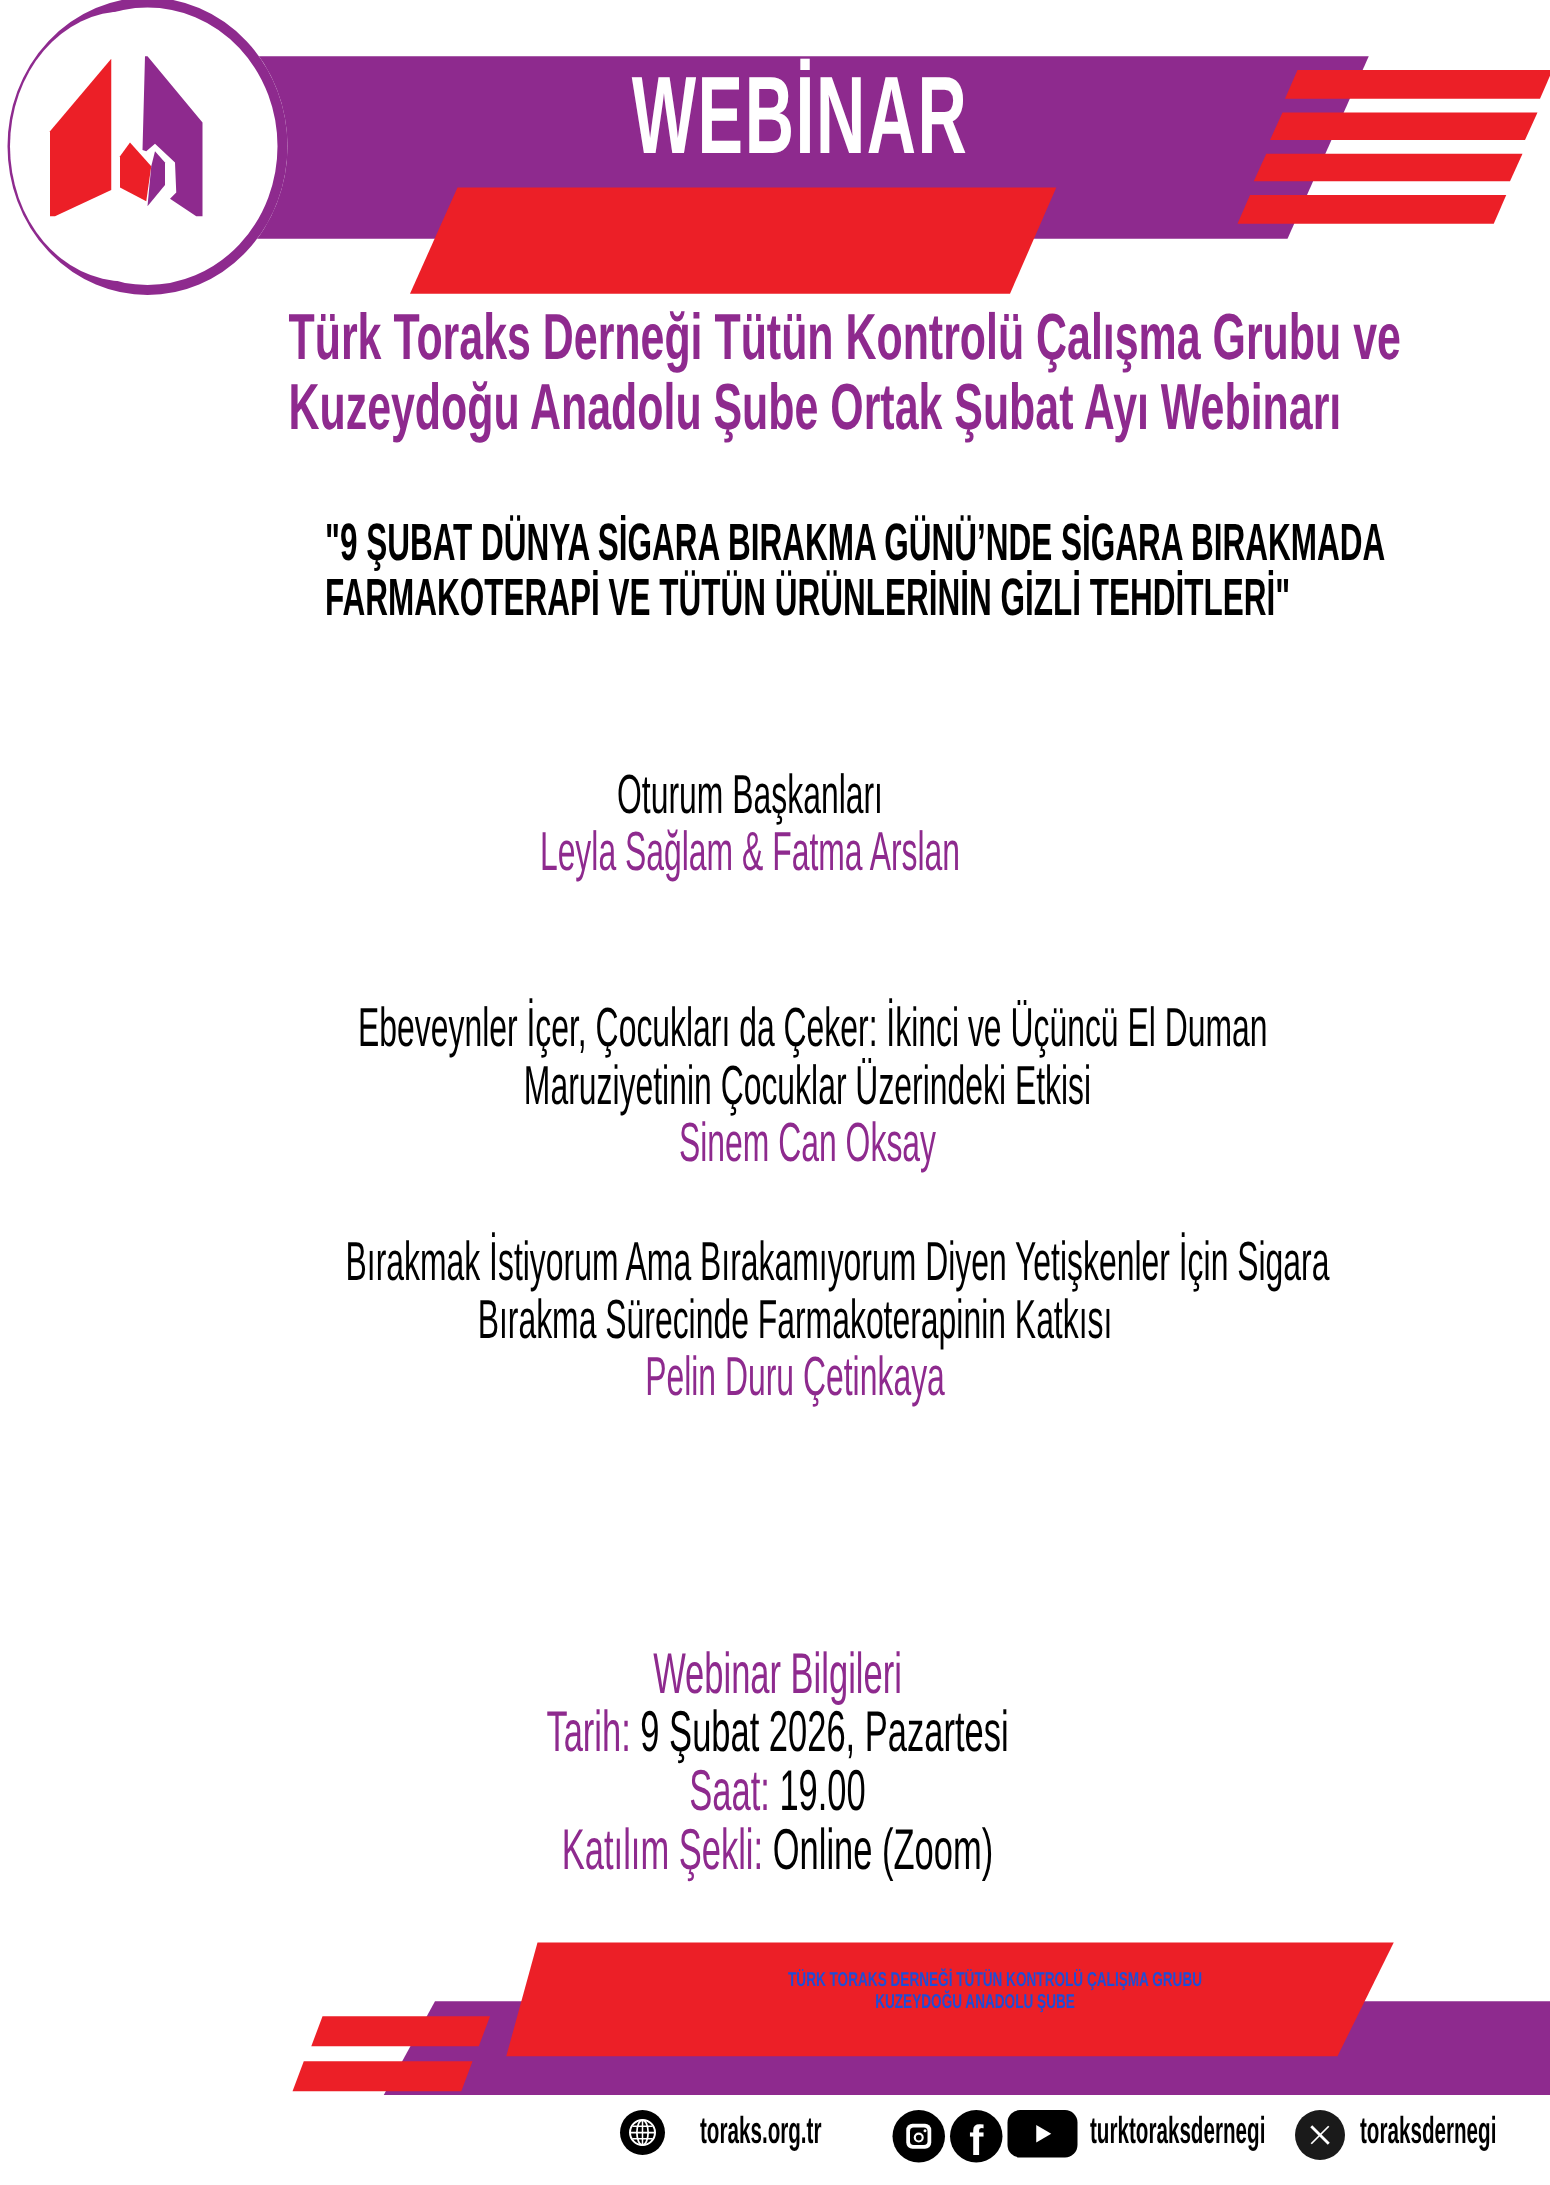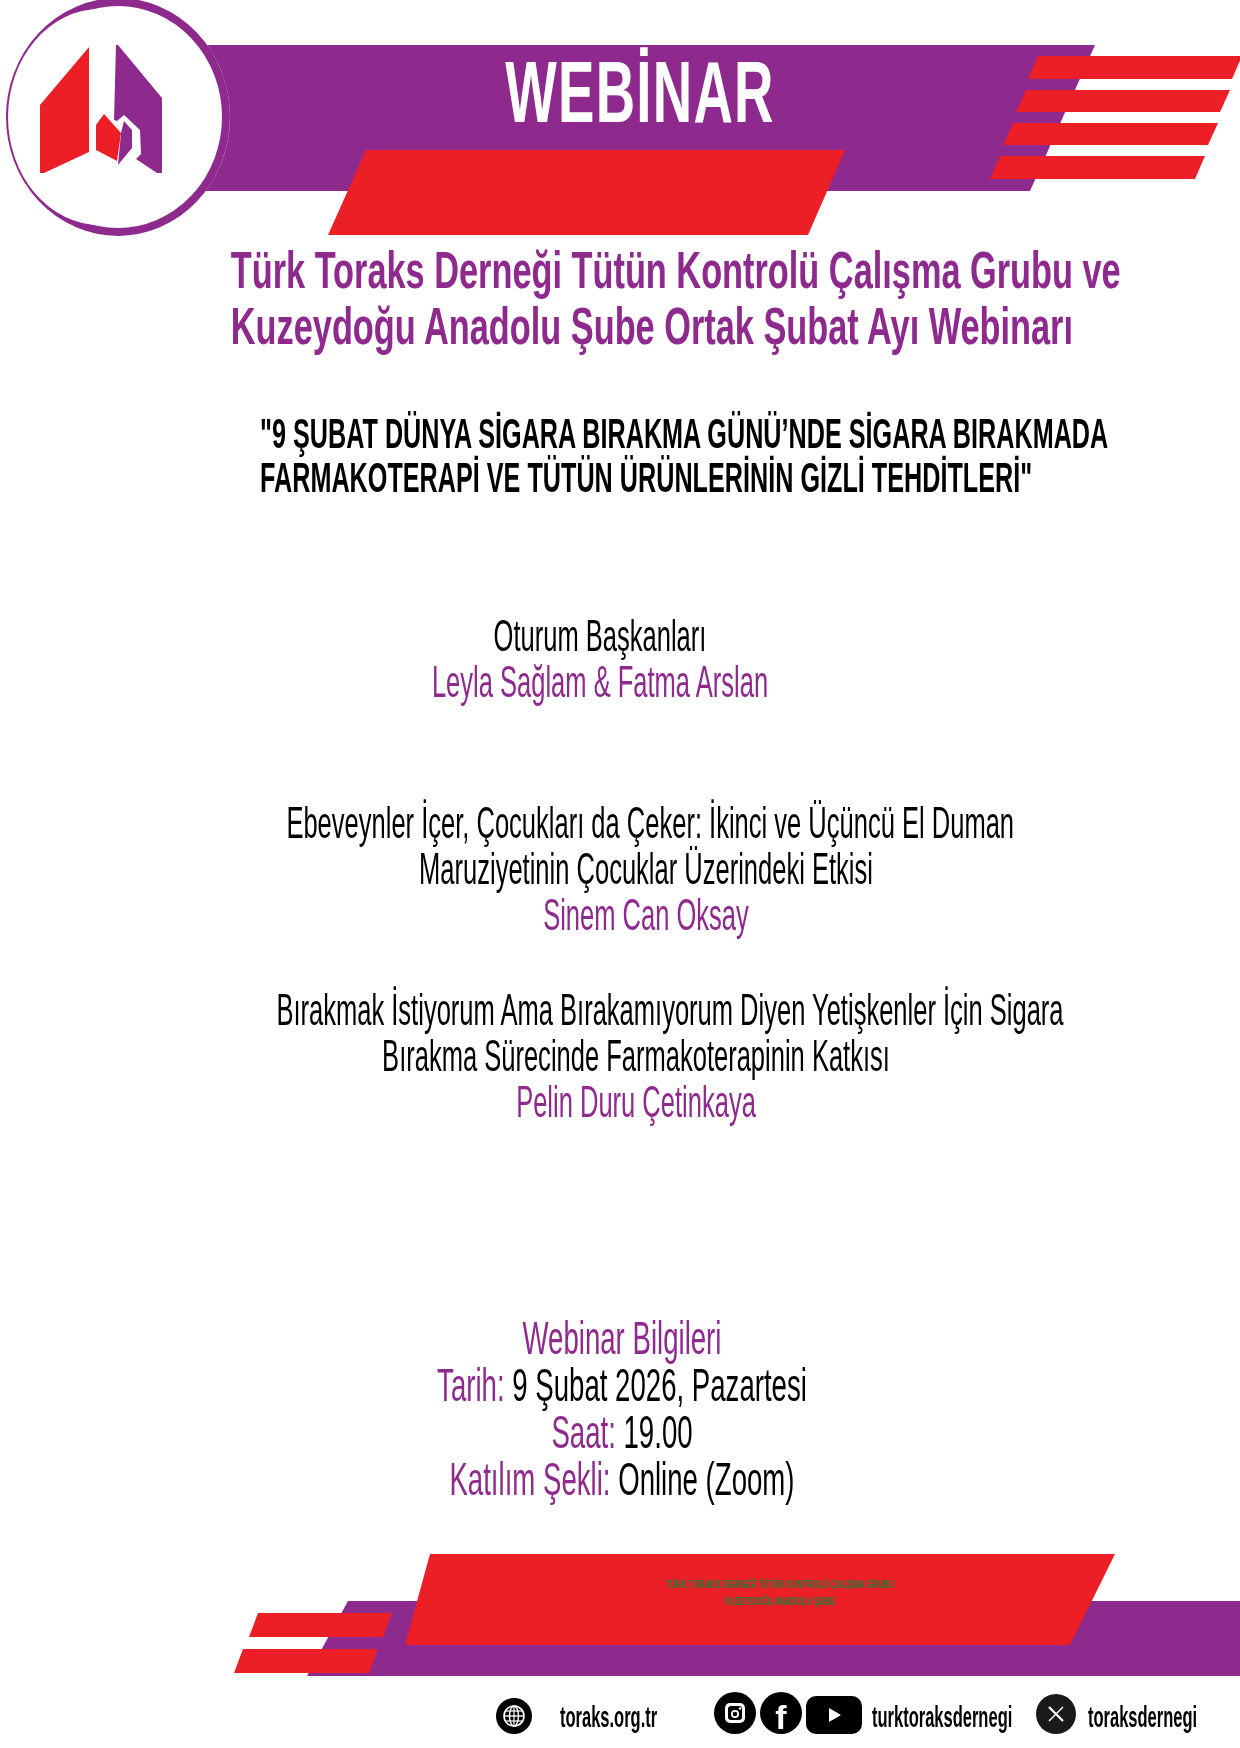--- a/index.html
+++ b/index.html
@@ -33,26 +33,26 @@
     .body-line {
       font-size: 44px; line-height: 46px;
       transform: scaleX(0.58); transform-origin: center top;
     }
     .info-line {
       font-size: 46px; line-height: 47px;
       transform: scaleX(0.6); transform-origin: center top;
     }
     .footer-box-text {
       position: absolute; left: 560px; width: 440px; top: 1576px; text-align: center;
-      color: #15803d; font-weight: bold; font-size: 11px; line-height: 17px;
+      color: #1d4ed8; font-weight: bold; font-size: 16px; line-height: 17px;
     }
     .footer-box-text .line { transform: scaleX(0.68); transform-origin: center top; }
 
     .social {
-      position: absolute; top: 1688px; height: 46px; display: flex; align-items: flex-end;
+      position: absolute; top: 1688px; height: 46px; display: flex; align-items: flex-start;
     }
     .icon-circle {
       width: 36px; height: 36px; border-radius: 50%; background: #000;
       display: flex; align-items: center; justify-content: center; color: #fff;
     }
     .social-text {
       font-size: 30px; font-weight: bold; color: #000;
       transform: scaleX(0.55); transform-origin: left center; white-space: nowrap;
       display: inline-block;
     }

